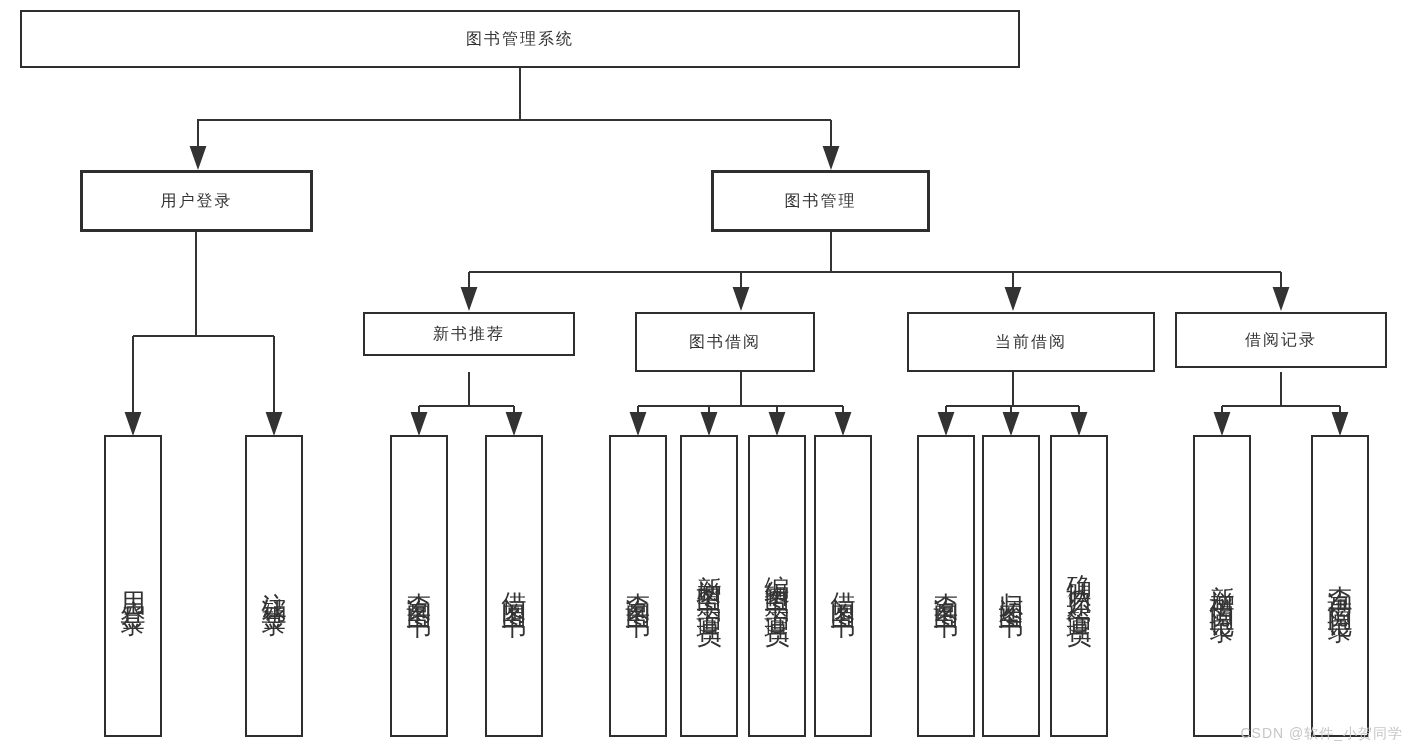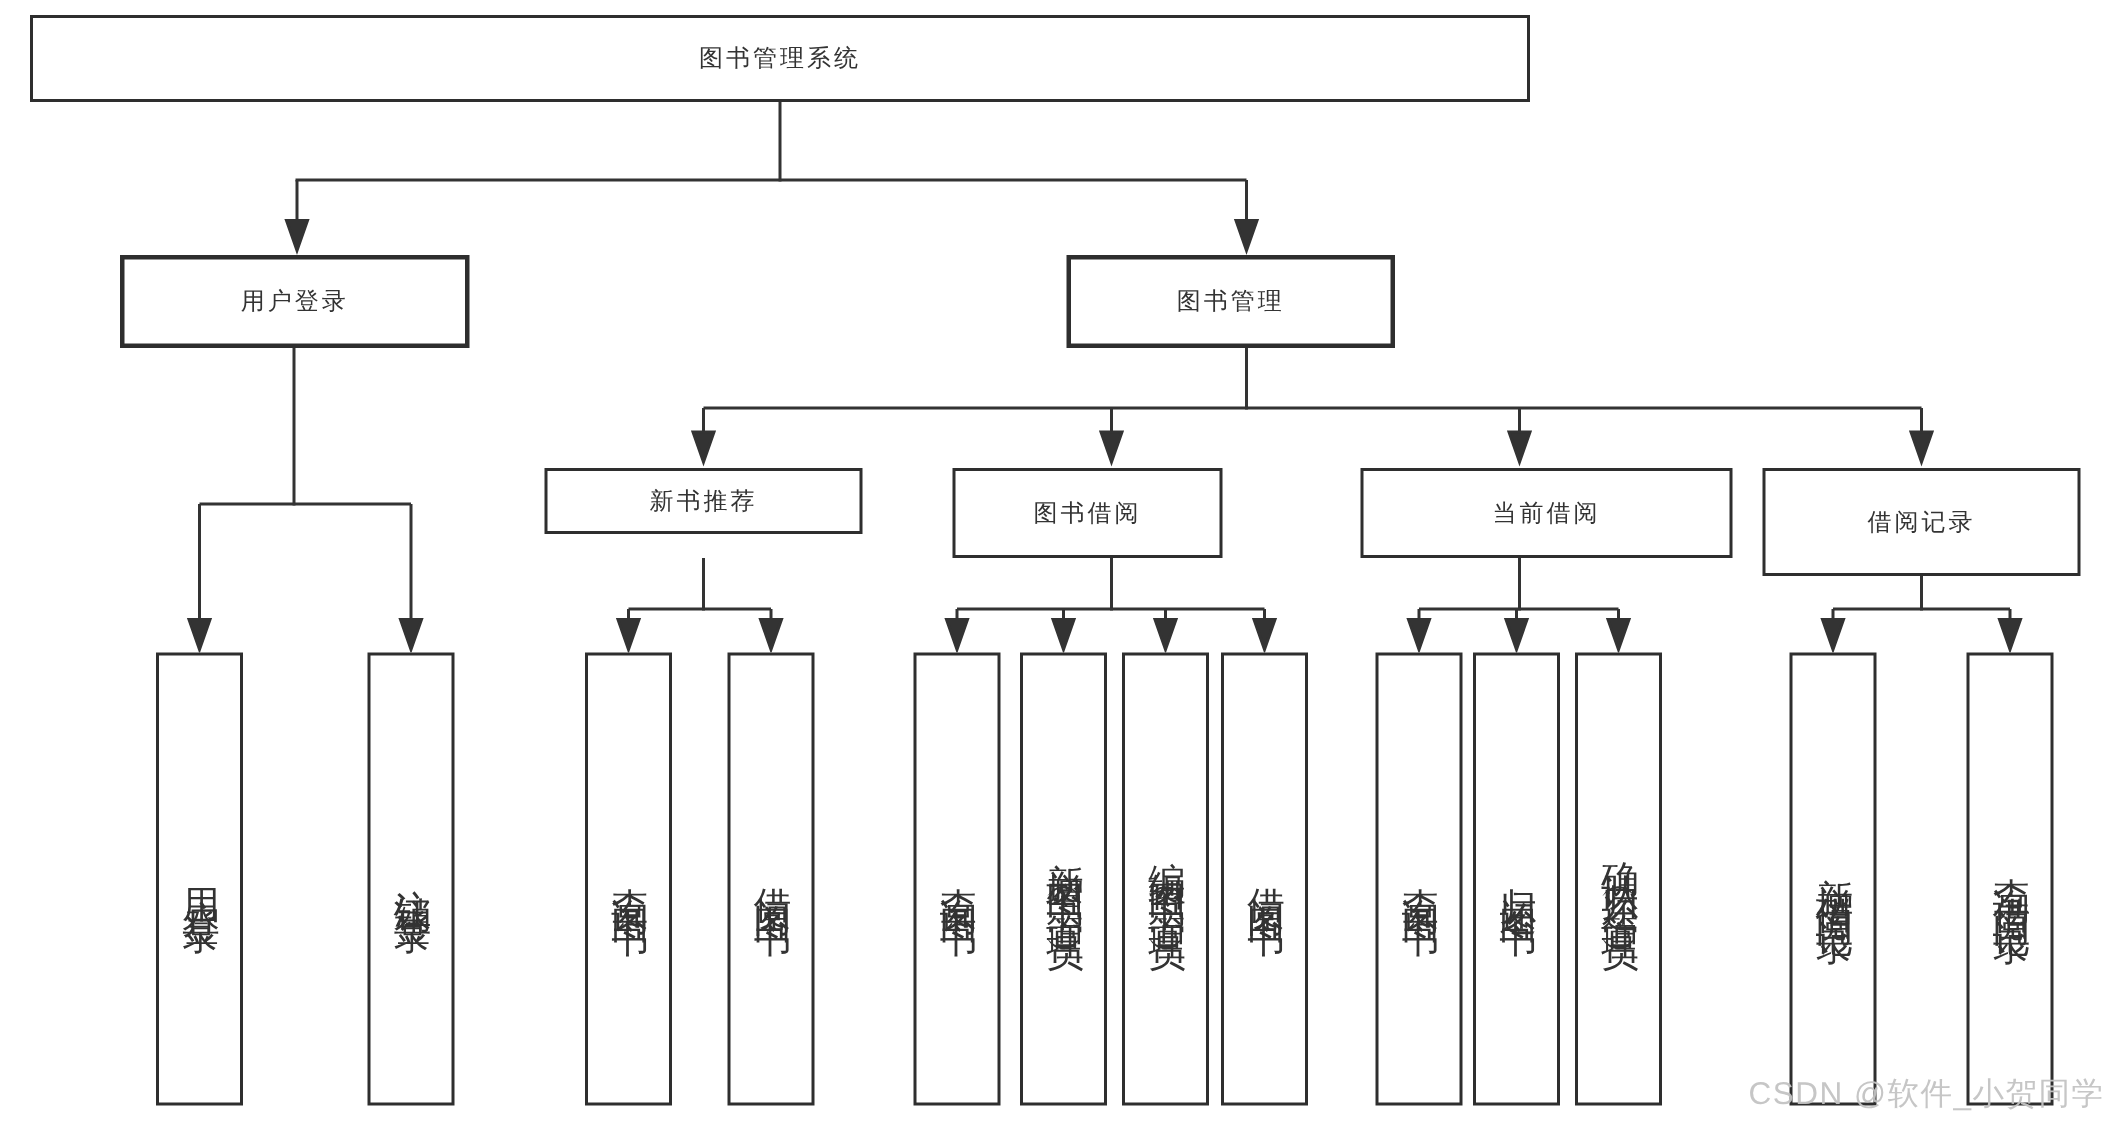--- a/index.html
+++ b/index.html
@@ -34,21 +34,21 @@
     text-orientation:mixed;
     font-size:25px;
     letter-spacing:7px;
     color:#333333;
     line-height:1;
     white-space:nowrap;
   }
   #watermark{
     position:absolute;
     right:2px;bottom:4px;
-    font-size:21px;
+    font-size:14px;
     color:#c3c3c3;
     opacity:0.95;
     letter-spacing:1px;
     z-index:10;
   }
 </style>
 </head>
 <body>
 
 <div id="stage">
@@ -144,21 +144,21 @@
 
   <div class="node" style="left:363px;top:312px;width:212px;height:44px;">
     <span>新书推荐</span>
   </div>
   <div class="node" style="left:635px;top:312px;width:180px;height:60px;">
     <span>图书借阅</span>
   </div>
   <div class="node" style="left:907px;top:312px;width:248px;height:60px;">
     <span>当前借阅</span>
   </div>
-  <div class="node" style="left:1175px;top:312px;width:212px;height:72px;">
+  <div class="node" style="left:1175px;top:312px;width:212px;height:56px;">
     <span>借阅记录</span>
   </div>
 
   <div class="leaf" style="left:104px;">
     <span class="vtxt">用户登录</span>
   </div>
   <div class="leaf" style="left:245px;">
     <span class="vtxt">注销登录</span>
   </div>
 

